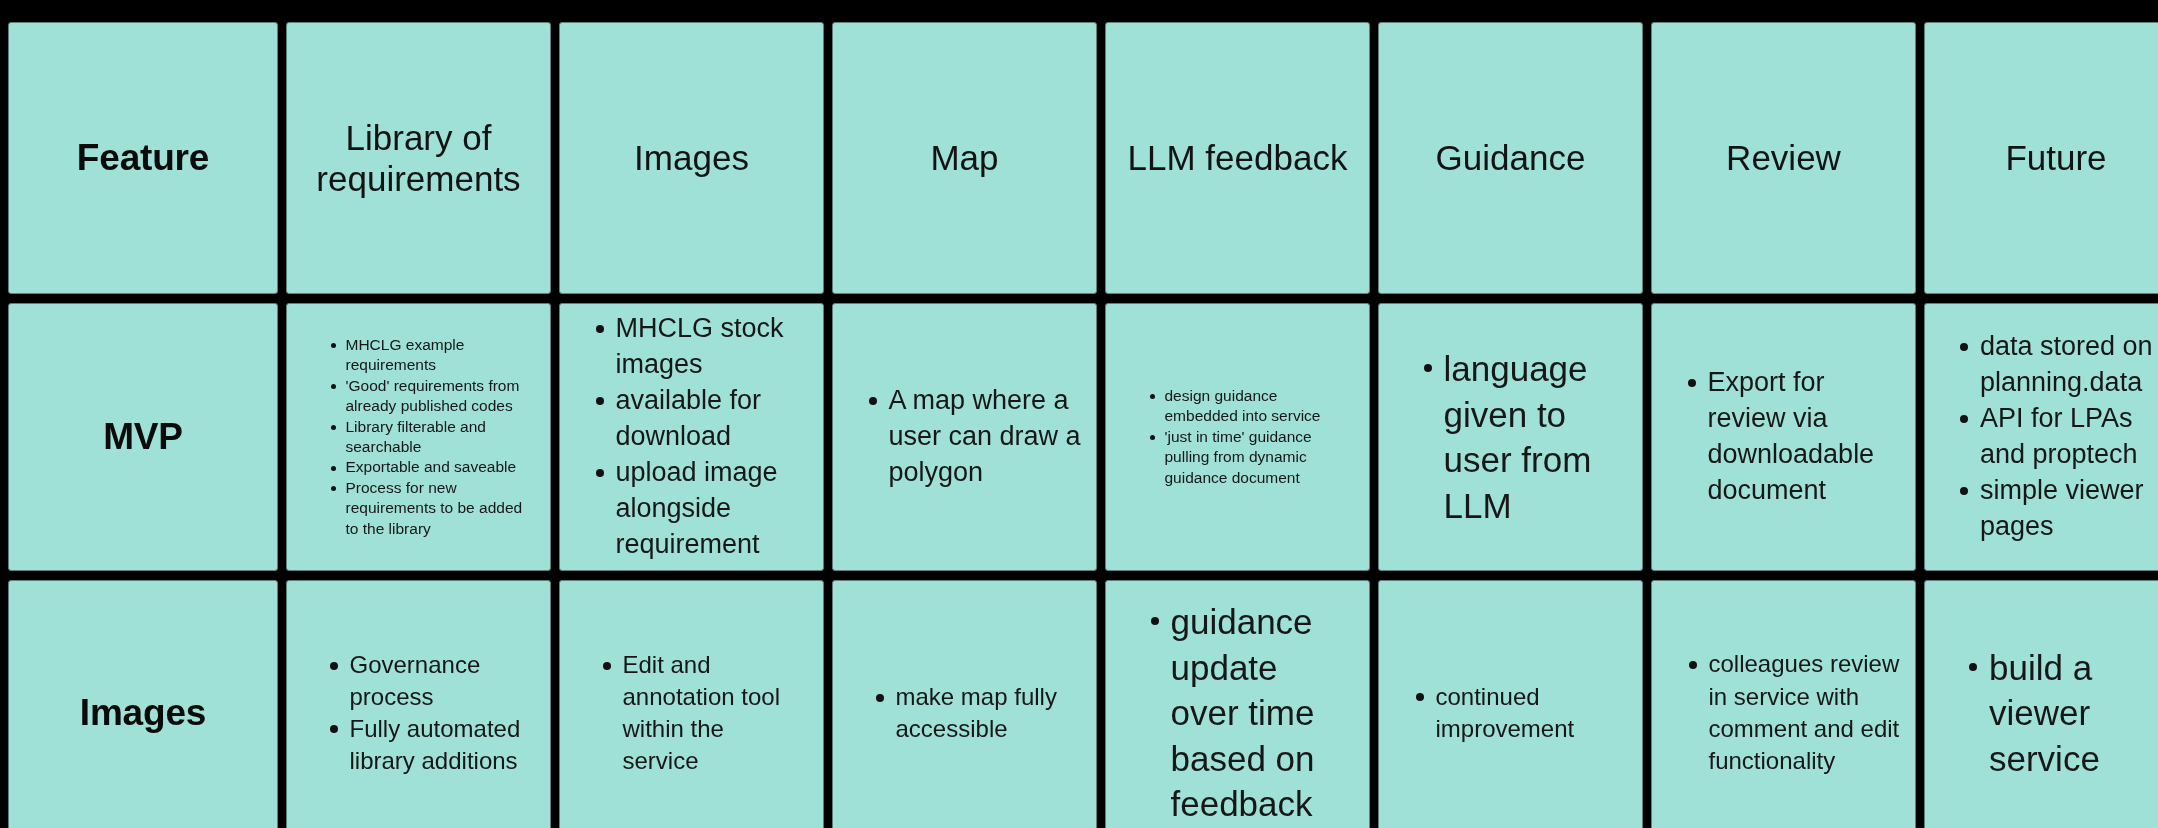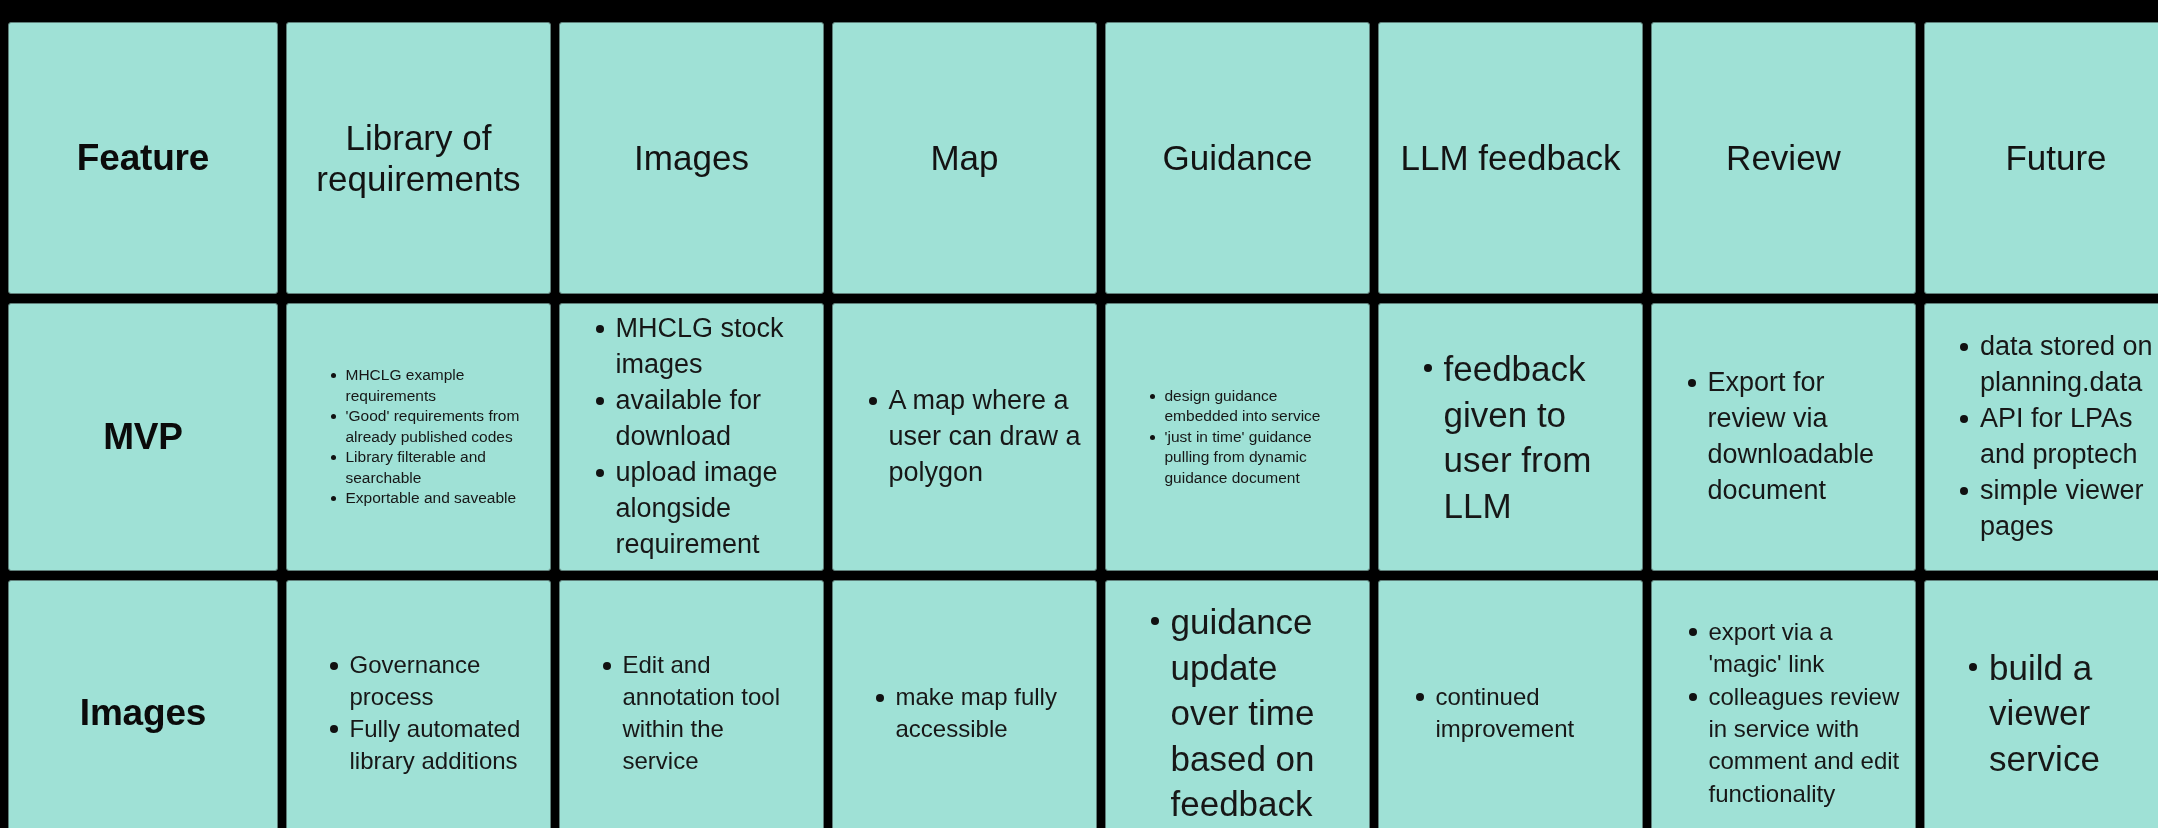--- a/index.html
+++ b/index.html
@@ -131,42 +131,43 @@
     <div class="cell head">
       <span class="txt">Library of requirements</span>
     </div>
     <div class="cell head">
       <span class="txt">Images</span>
     </div>
     <div class="cell head">
       <span class="txt">Map</span>
     </div>
     <div class="cell head">
+      <span class="txt">LLM feedback</span>
+    </div>
+    <div class="cell head">
       <span class="txt">Guidance</span>
-    </div>
-    <div class="cell head">
-      <span class="txt">LLM feedback</span>
     </div>
     <div class="cell head">
       <span class="txt">Review</span>
     </div>
     <div class="cell head">
       <span class="txt">Future</span>
     </div>
 
     <div class="cell label">
       <span class="txt">MVP</span>
     </div>
 
     <div class="cell list sz-xs">
       <ul class="bullets">
         <li>MHCLG example requirements</li>
         <li>'Good' requirements from already published codes</li>
         <li>Library filterable and searchable</li>
         <li>Exportable and saveable</li>
+        <li>Process for new requirements to be added to the library</li>
       </ul>
     </div>
 
     <div class="cell list sz-m">
       <ul class="bullets">
         <li>MHCLG stock images</li>
         <li>available for download</li>
         <li>upload image alongside requirement</li>
       </ul>
     </div>
@@ -179,21 +180,21 @@
 
     <div class="cell list sz-xs">
       <ul class="bullets">
         <li>design guidance embedded into service</li>
         <li>'just in time' guidance pulling from dynamic guidance document</li>
       </ul>
     </div>
 
     <div class="cell list sz-xl">
       <ul class="bullets">
-        <li>feedback given to user from LLM</li>
+        <li>language given to user from LLM</li>
       </ul>
     </div>
 
     <div class="cell list sz-m">
       <ul class="bullets">
         <li>Export for review via downloadable document</li>
       </ul>
     </div>
 
     <div class="cell list sz-m">
@@ -234,21 +235,20 @@
     </div>
 
     <div class="cell list sz-s">
       <ul class="bullets">
         <li>continued improvement</li>
       </ul>
     </div>
 
     <div class="cell list sz-s">
       <ul class="bullets">
-        <li>export via a 'magic' link</li>
         <li>colleagues review in service with comment and edit functionality</li>
       </ul>
     </div>
 
     <div class="cell list sz-xl">
       <ul class="bullets">
         <li>build a viewer service</li>
       </ul>
     </div>
 

